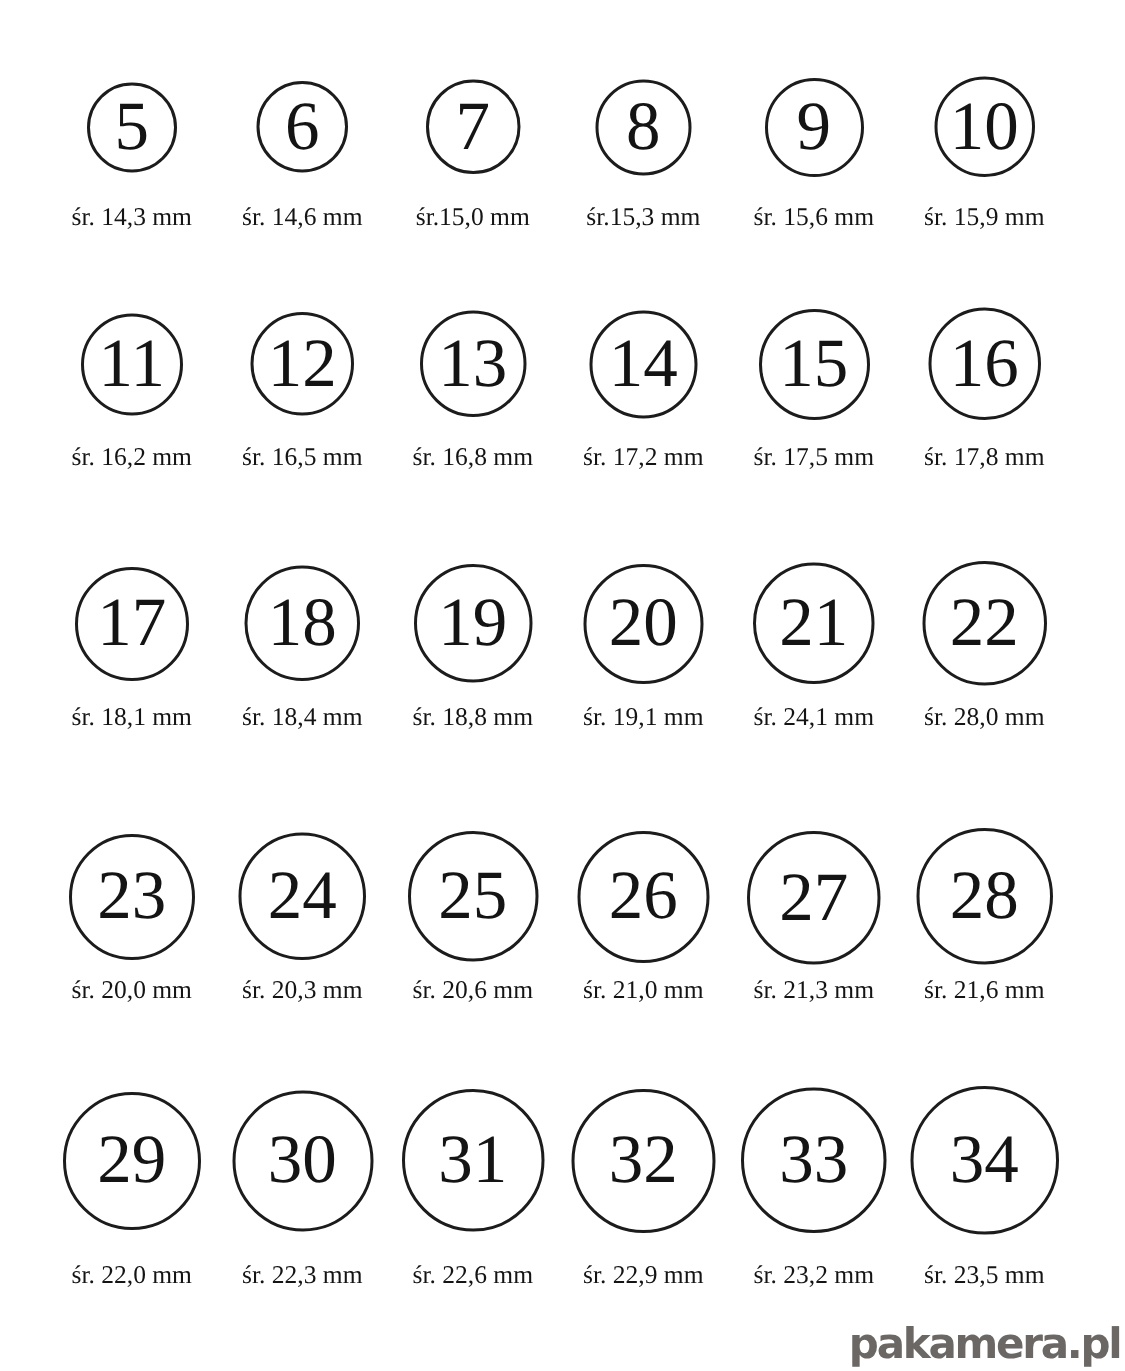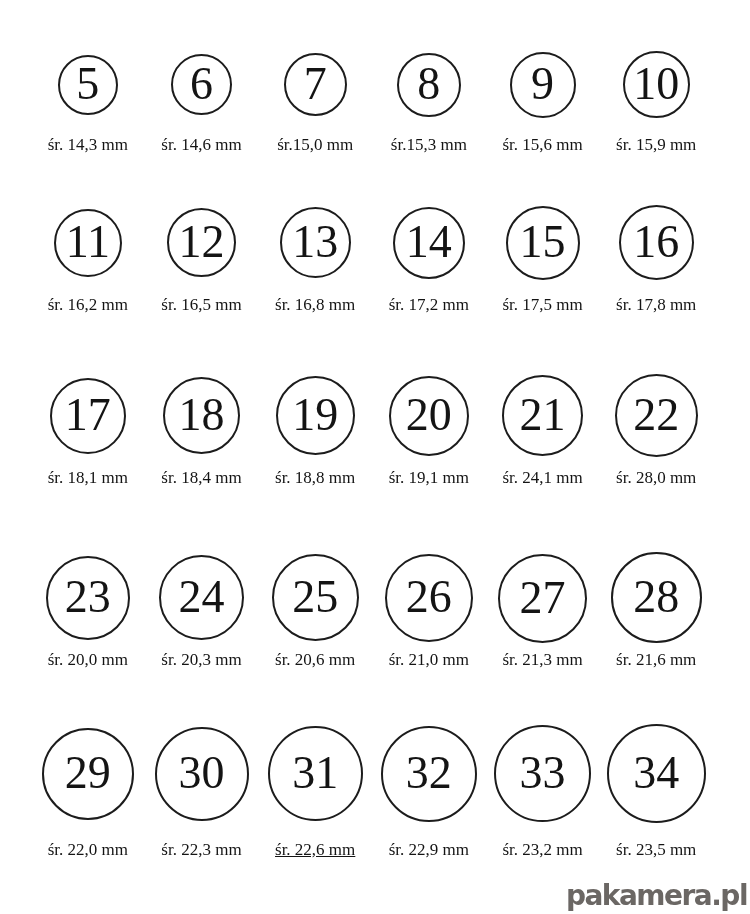--- a/index.html
+++ b/index.html
@@ -293,21 +293,21 @@
             </div>
           </div>
           <div class="ring-label" style="margin-top: 17px;">śr. 22,3 mm</div>
         </div>
         <div class="cell">
           <div class="circle-zone" style="height: 99px;">
             <div class="ring-circle" style="width: 95px; height: 95px;">
               <span class="ring-number">31</span>
             </div>
           </div>
-          <div class="ring-label" style="margin-top: 17px; text-decoration: underline;">śr. 22,6 mm</div>
+          <div class="ring-label" style="margin-top: 17px;">śr. 22,6 mm</div>
         </div>
         <div class="cell">
           <div class="circle-zone" style="height: 99px;">
             <div class="ring-circle" style="width: 96px; height: 96px;">
               <span class="ring-number">32</span>
             </div>
           </div>
           <div class="ring-label" style="margin-top: 17px;">śr. 22,9 mm</div>
         </div>
         <div class="cell">

